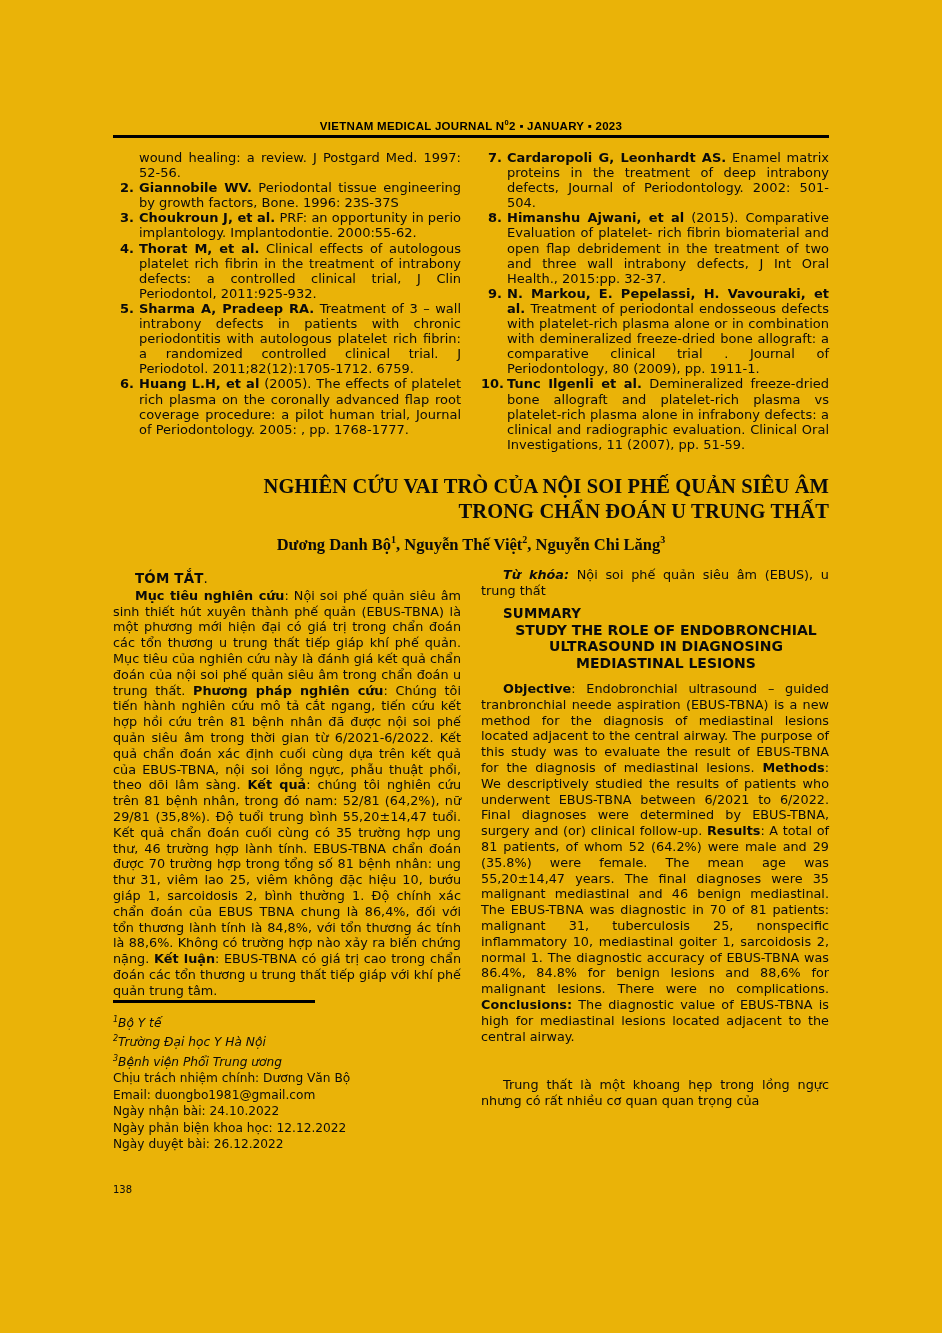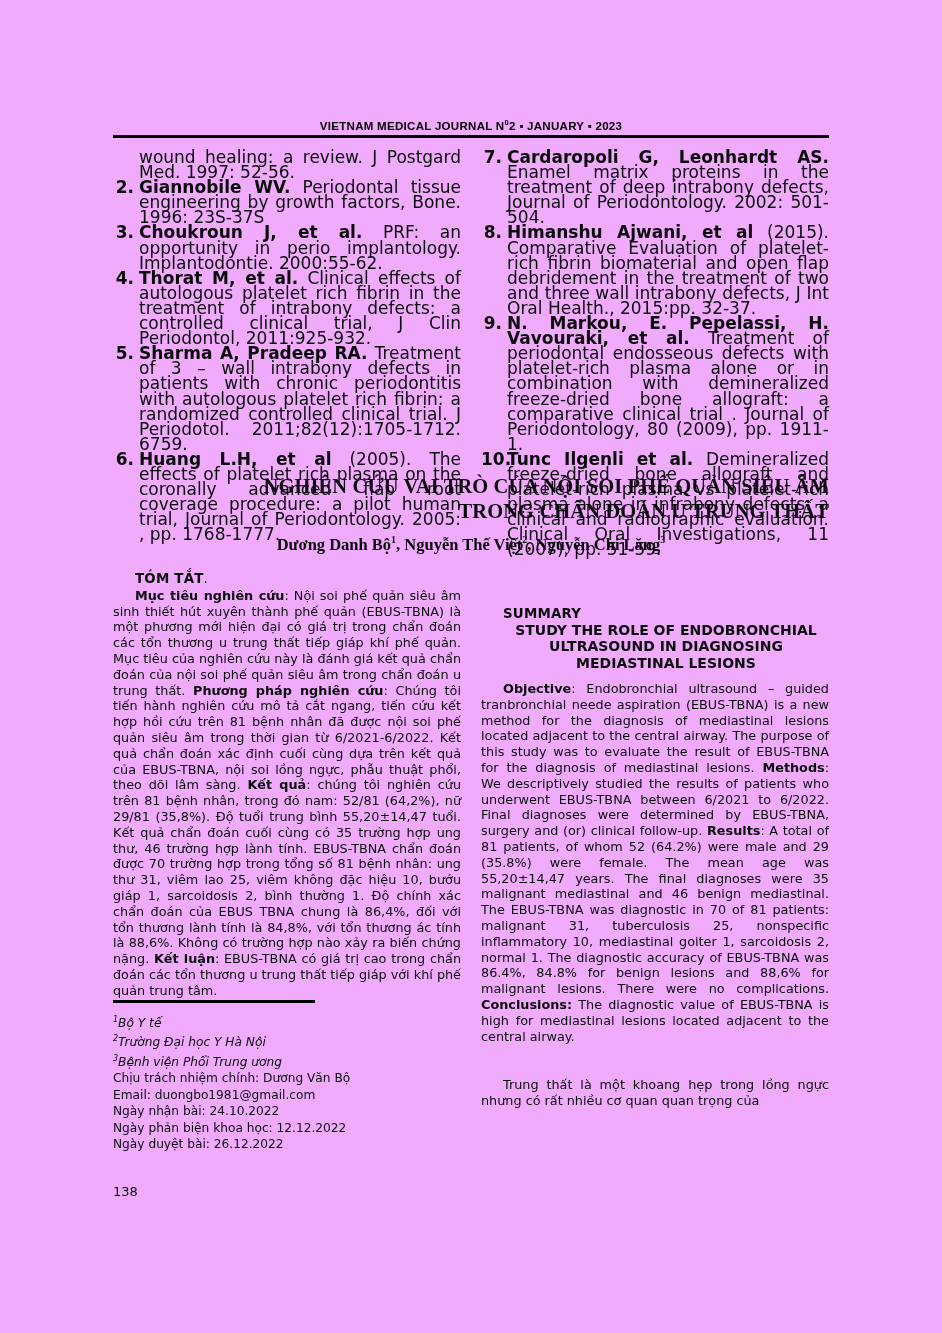--- a/index.html
+++ b/index.html
@@ -11,21 +11,21 @@
     width: 942px;
     height: 1333px;
     position: relative;
     font-family: "DejaVu Sans", sans-serif;
     color: #0b0b0b;
     overflow: hidden;
   }
   .page {
     position: absolute;
     inset: 0;
-    background: #f0abfc;
+    background: #eab308;
   }
 
   
   .running-head {
     position: absolute;
     left: 0;
     right: 0;
     top: 118px;
     text-align: center;
     font-family: "Liberation Sans", sans-serif;
@@ -52,21 +52,21 @@
     position: absolute;
     width: 348px;
     text-align: justify;
   }
   .col-left  { left: 113px; }
   .col-right { left: 481px; }
 
   
   .refs {
     top: 150px;
-    font-size: 17px;
+    font-size: 13px;
     line-height: 15.1px;
     font-family: "DejaVu Sans", sans-serif;
   }
   .ref-cont {
     padding-left: 26px;
     text-align: justify;
     margin-bottom: 0;
   }
   .ref-item {
     position: relative;
@@ -162,21 +162,21 @@
     font-family: "DejaVu Sans", sans-serif;
   }
   .footnotes .aff { font-style: italic; }
   .footnotes sup { font-size: 8px; }
 
   
   .page-number {
     position: absolute;
     left: 113px;
     top: 1184px;
-    font-size: 13px;
+    font-size: 10px;
     font-family: "DejaVu Sans", sans-serif;
   }
 </style>
 </head>
 <body>
 
 <div class="page">
 
   <div class="running-head">
     <span>VIETNAM MEDICAL JOURNAL N</span><sup>0</sup><span>2 ▪ JANUARY ▪ 2023</span>
@@ -239,20 +239,23 @@
     <div class="aff"><sup>1</sup><span>Bộ Y tế</span></div>
     <div class="aff"><sup>2</sup><span>Trường Đại học Y Hà Nội</span></div>
     <div class="aff"><sup>3</sup><span>Bệnh viện Phổi Trung ương</span></div>
     <div>Chịu trách nhiệm chính: Dương Văn Bộ</div>
     <div>Email: duongbo1981@gmail.com</div>
     <div>Ngày nhận bài: 24.10.2022</div>
     <div>Ngày phản biện khoa học: 12.12.2022</div>
     <div>Ngày duyệt bài: 26.12.2022</div>
   </div>
 
+  <div class="col col-right body-text" id="keywords-block">
+    <p><span class="kw-label">Từ khóa:</span><span> Nội soi phế quản siêu âm (EBUS), u trung thất</span></p>
+  </div>
 
   <div class="col col-right body-text" id="summary-block">
     <p class="sec-head">SUMMARY</p>
     <p class="summary-title">STUDY THE ROLE OF ENDOBRONCHIAL</p>
     <p class="summary-title">ULTRASOUND IN DIAGNOSING</p>
     <p class="summary-title">MEDIASTINAL LESIONS</p>
   </div>
 
   <div class="col col-right body-text" id="summary-body">
     <p><b class="run-in">Objective</b><span>: Endobronchial ultrasound – guided tranbronchial neede aspiration (EBUS-TBNA) is a new method for the diagnosis of mediastinal lesions located adjacent to the central airway. The purpose of this study was to evaluate the result of EBUS-TBNA for the diagnosis of mediastinal lesions. </span><b class="run-in">Methods</b><span>: We descriptively studied the results of patients who underwent EBUS-TBNA between 6/2021 to 6/2022. Final diagnoses were determined by EBUS-TBNA, surgery and (or) clinical follow-up. </span><b class="run-in">Results</b><span>: A total of 81 patients, of whom 52 (64.2%) were male and 29 (35.8%) were female. The mean age was 55,20±14,47 years. The final diagnoses were 35 malignant mediastinal and 46 benign mediastinal. The EBUS-TBNA was diagnostic in 70 of 81 patients: malignant 31, tuberculosis 25, nonspecific inflammatory 10, mediastinal goiter 1, sarcoidosis 2, normal 1. The diagnostic accuracy of EBUS-TBNA was 86.4%, 84.8% for benign lesions and 88,6% for malignant lesions. There were no complications. </span><b class="run-in">Conclusions:</b><span> The diagnostic value of EBUS-TBNA is high for mediastinal lesions located adjacent to the central airway.</span></p>

